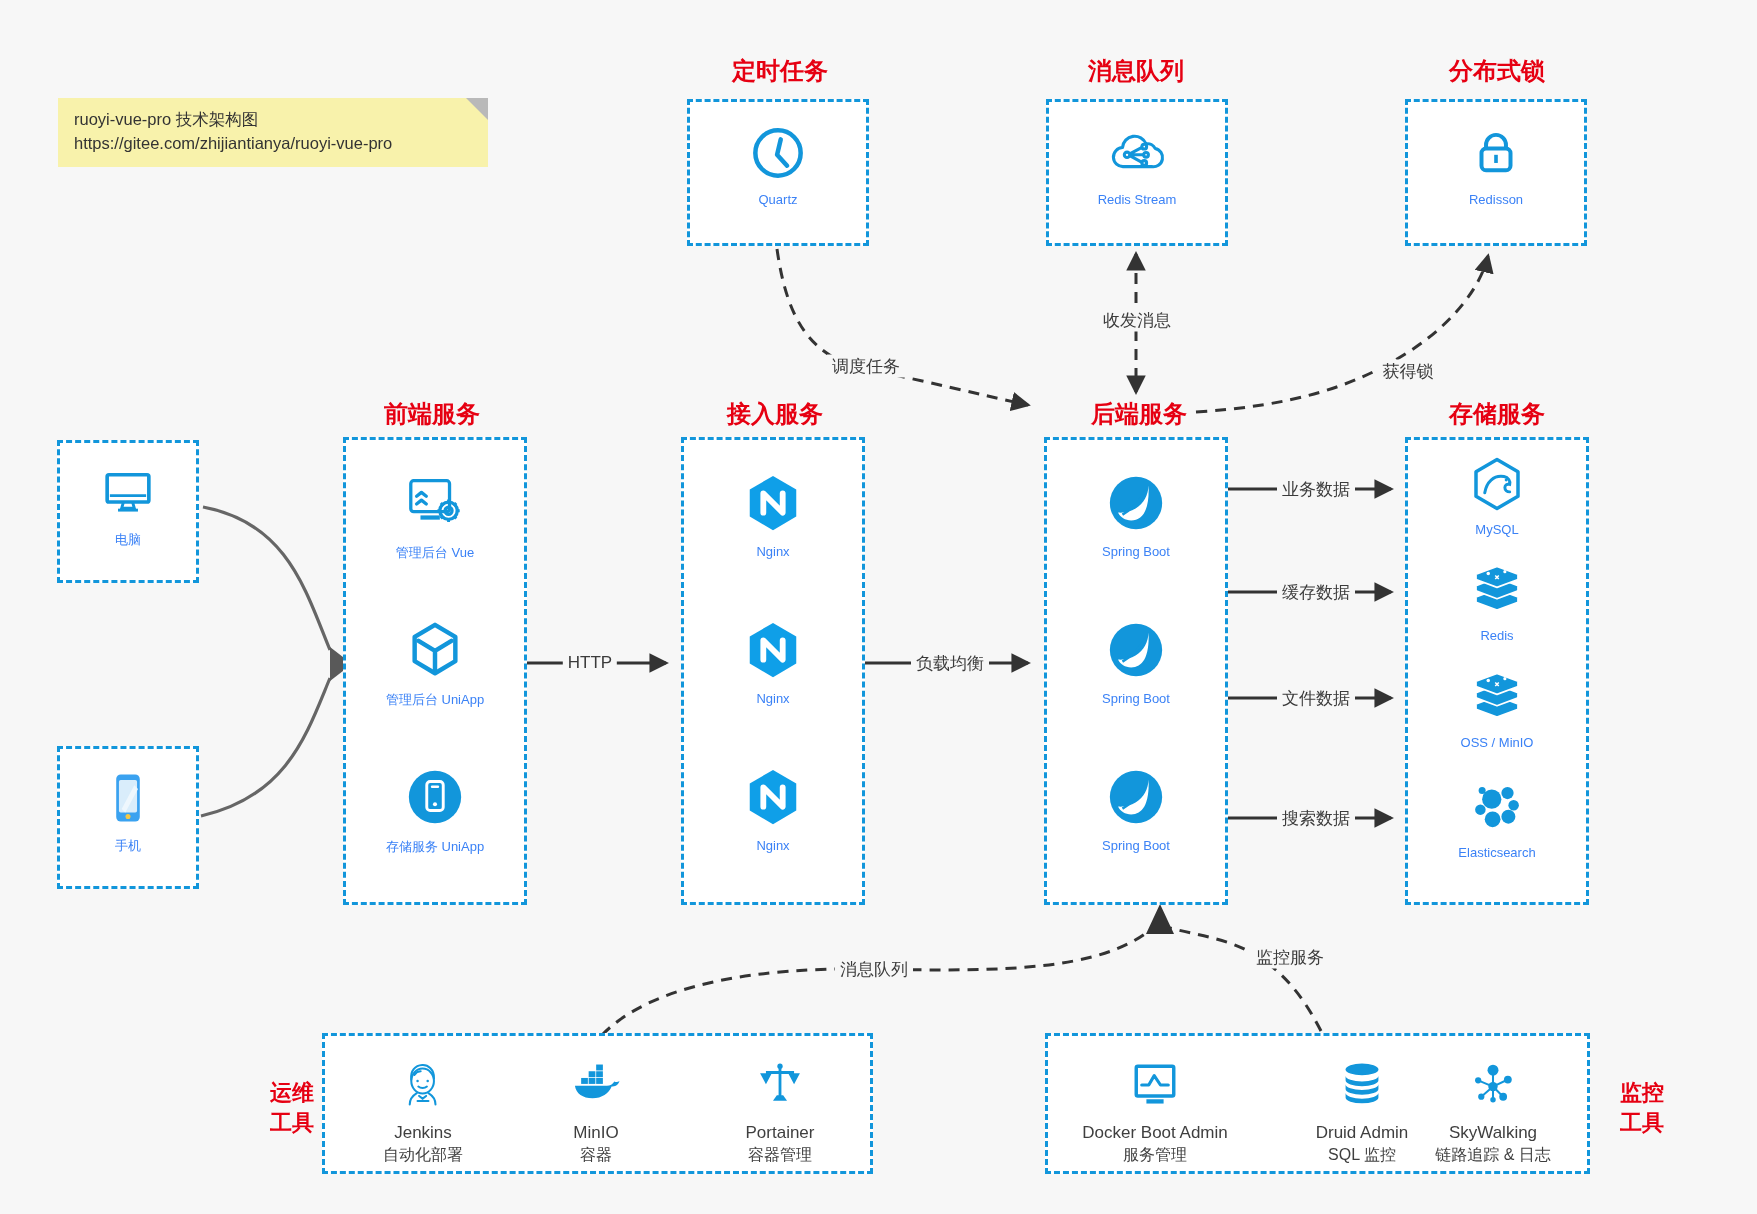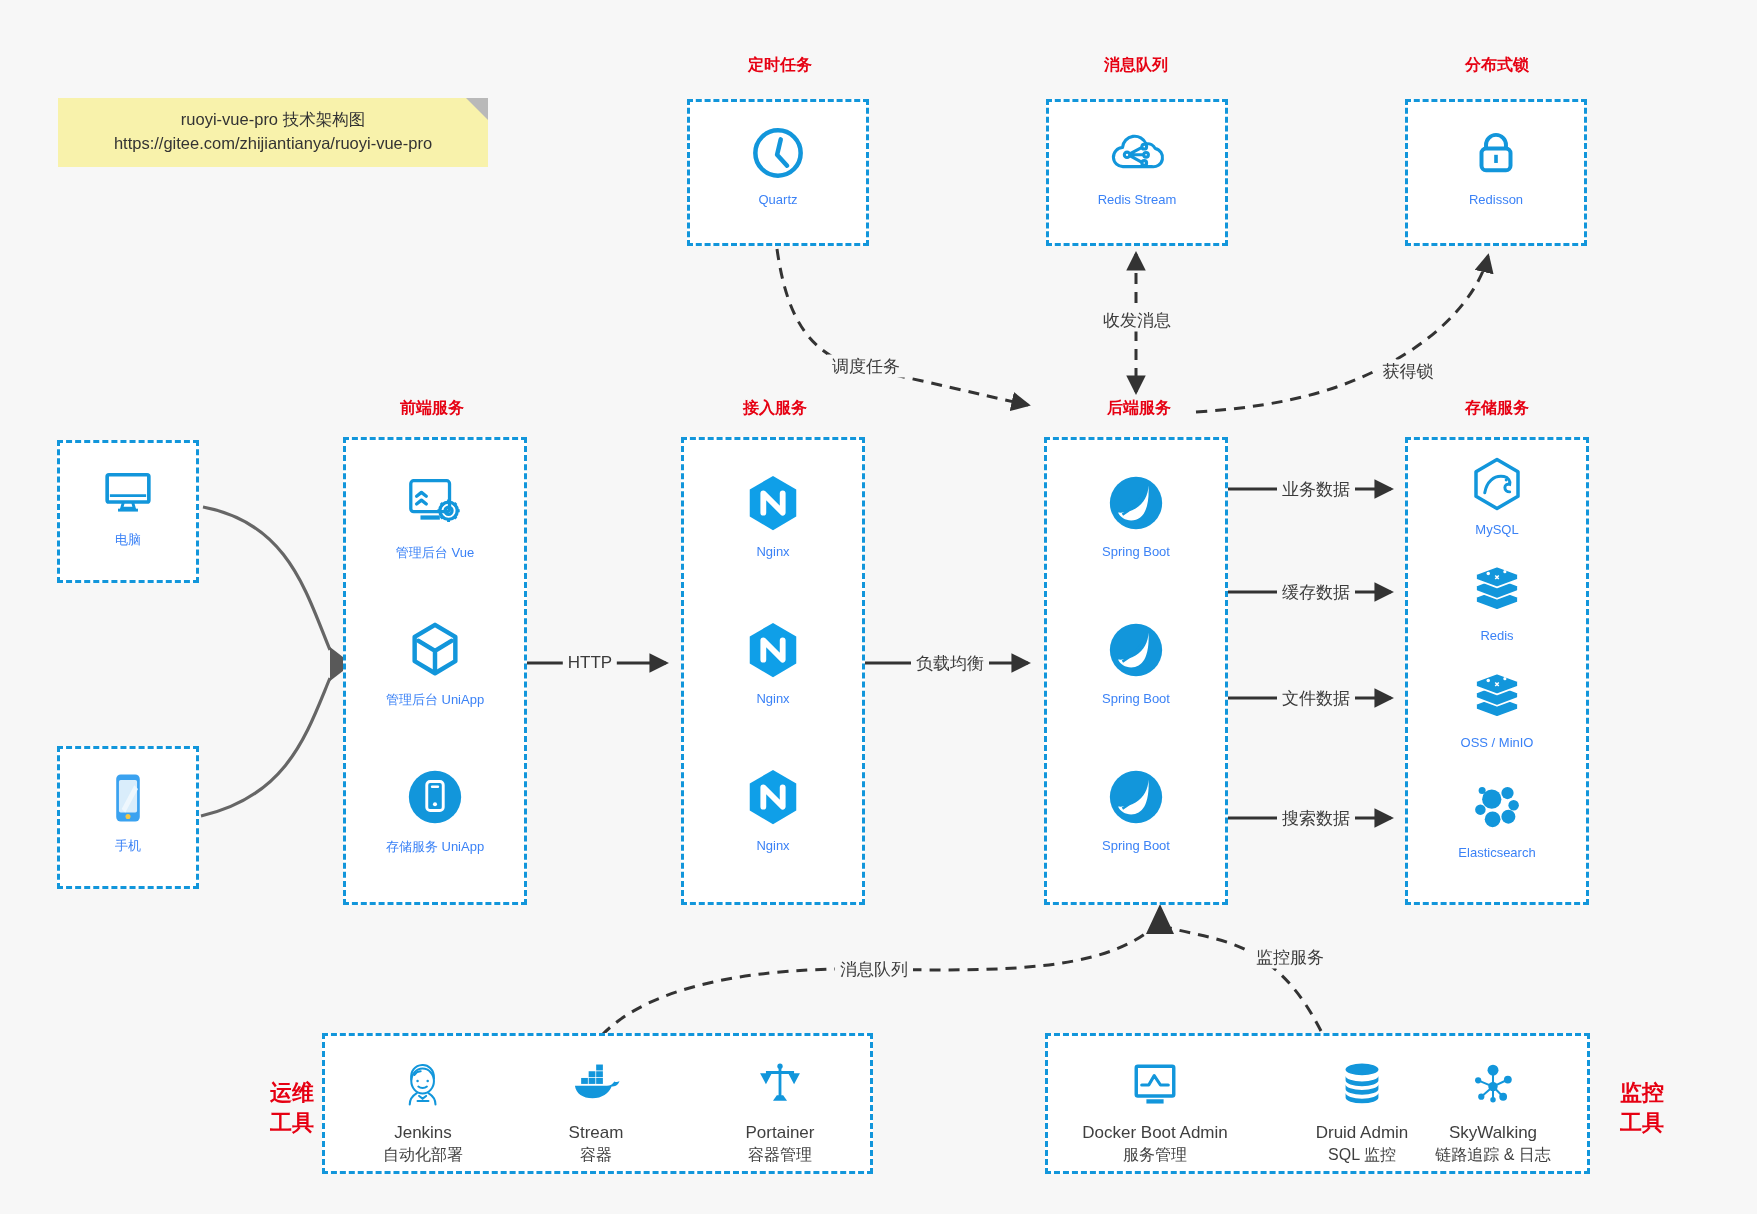--- a/index.html
+++ b/index.html
@@ -1,28 +1,28 @@
 <!DOCTYPE html>
 <html><head>
 <meta charset="utf-8">
 <style>
   html,body{margin:0;padding:0;background:#f7f7f7;font-family:"Liberation Sans",sans-serif;}
   .canvas{position:relative;width:1757px;height:1214px;background:#f7f7f7;overflow:hidden;}
   .connectors{position:absolute;left:0;top:0;z-index:1;}
   .dash{position:absolute;border:3px dashed #1296db;background:#fff;box-sizing:border-box;z-index:2;}
-  .gtitle{position:absolute;color:#e60012;font-size:16px;font-weight:bold;white-space:nowrap;transform:translateX(-50%);z-index:3;font-family:Liberation Mono, monospace;}
+  .gtitle{position:absolute;color:#e60012;font-size:24px;font-weight:bold;white-space:nowrap;transform:translateX(-50%);z-index:3;font-family:Liberation Mono, monospace;}
   .side-title{position:absolute;color:#e60012;font-size:22px;font-weight:bold;line-height:30px;text-align:center;width:80px;z-index:3;}
   .node{position:absolute;left:0;right:0;text-align:center;}
   .node .ic{display:inline-block;line-height:0;}
   .nlabel{font-size:13px;color:#3b82f6;margin-top:6px;white-space:nowrap;}
   .bnode{position:absolute;text-align:center;}
   .bname{font-size:17px;color:#3f3f3f;margin-top:8px;white-space:nowrap;line-height:22px;}
   .bsub{font-size:16px;color:#3f3f3f;white-space:nowrap;line-height:22px;}
   .edge-label{position:absolute;transform:translate(-50%,-50%);font-size:17px;color:#3b3b3b;background:#f7f7f7;padding:0 5px;white-space:nowrap;z-index:5;}
-  .note{position:absolute;left:58px;top:98px;width:430px;height:69px;background:#f8f2ab;box-sizing:border-box;padding:10px 16px;z-index:3;text-align:center;}
+  .note{position:absolute;left:58px;top:98px;width:430px;height:69px;background:#f8f2ab;box-sizing:border-box;padding:10px 16px;z-index:3;}
   .note-line{font-size:16.5px;color:#333;line-height:1.45;white-space:nowrap;}
   .note-fold{position:absolute;top:0;right:0;width:0;height:0;border-top:22px solid #b9b9b9;border-left:22px solid transparent;}
 </style>
 </head>
 <body>
 
 <div class="canvas">
 
   <svg class="connectors" width="1757" height="1214">
     <defs>
@@ -316,21 +316,21 @@
         <svg width="50" height="50" viewBox="0 0 64 64" fill="#1296db">
           <rect x="13" y="23" width="8.6" height="7.6"></rect>
             <rect x="22.6" y="23" width="8.6" height="7.6"></rect>
             <rect x="32.2" y="23" width="8.6" height="7.6"></rect>
           <rect x="22.6" y="14.4" width="8.6" height="7.6"></rect>
             <rect x="32.2" y="14.4" width="8.6" height="7.6"></rect>
           <rect x="32.2" y="5.8" width="8.6" height="7.6"></rect>
           <path d="M5 33 h41 c4 0 7.5 -2 9.5 -5.5 c2 1 4.5 1 6.5 -0.5 c-0.8 3.5 -4 7 -8.5 7 h-1.5 c-3.5 9 -12.5 15 -24.5 15 C15 49 6.5 43 5 33 Z"></path>
         </svg>
       </span>
-      <div class="bname">Stream</div>
+      <div class="bname">MinIO</div>
       <div class="bsub">容器</div>
     </div>
     <div class="bnode" style="left:375px;top:24px;width:160px;">
       <span class="ic">
         <svg width="50" height="50" viewBox="0 0 64 64">
           <circle cx="32" cy="8" r="3.4" fill="#1296db"></circle>
           <path d="M32 10 V46 M14 16 H50" stroke="#1296db" stroke-width="3.6" fill="none"></path>
           <polygon points="6.5,17 21.5,17 14,31" fill="#1296db"></polygon>
           <polygon points="42.5,17 57.5,17 50,31" fill="#1296db"></polygon>
           <polygon points="23,52 41,52 36,45 28,45" fill="#1296db"></polygon>

